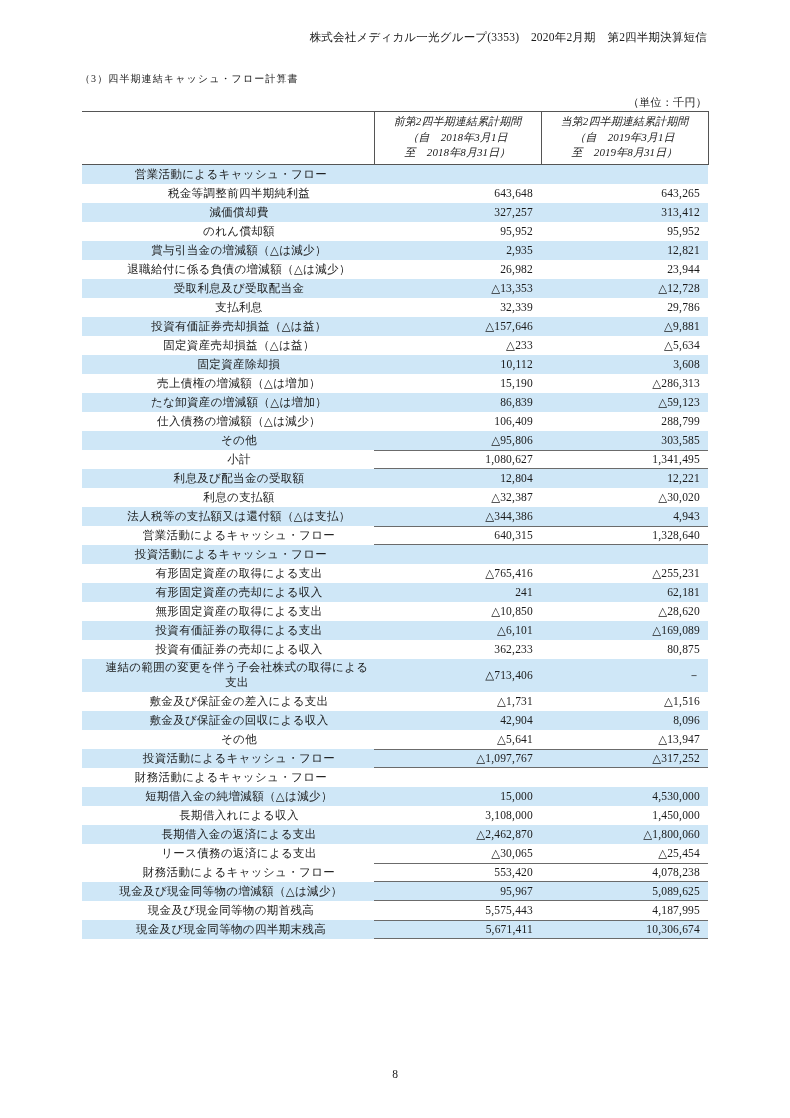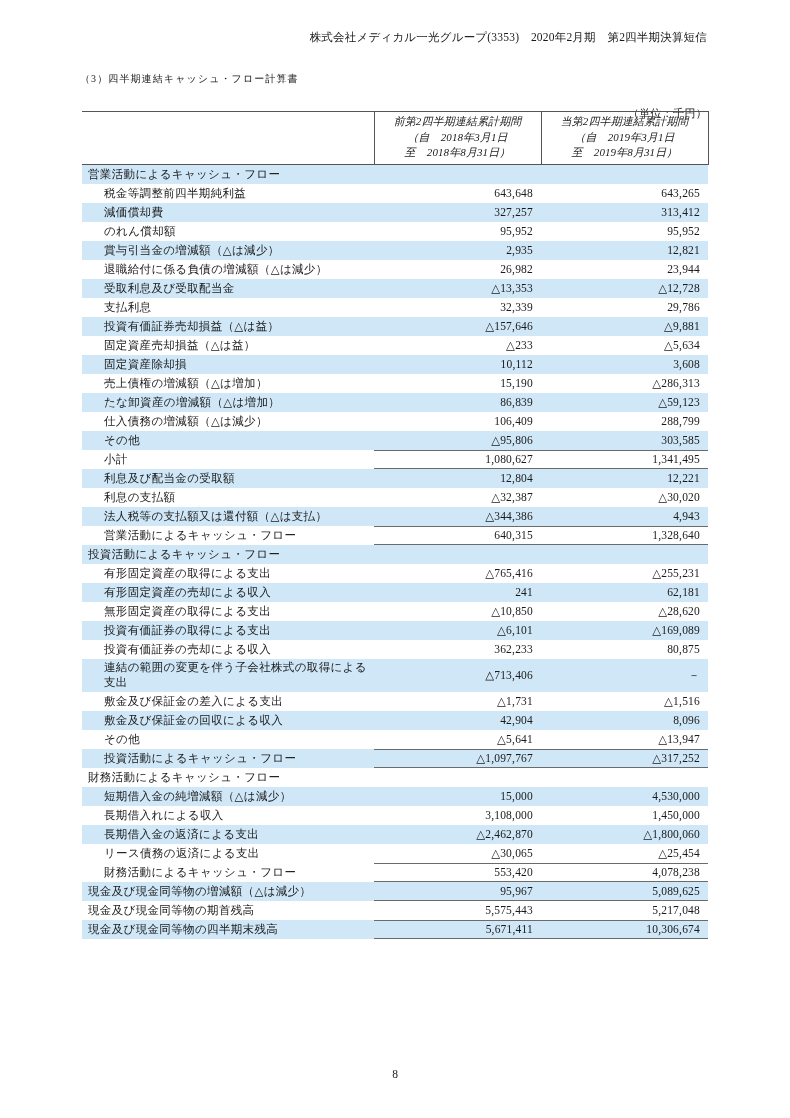--- a/index.html
+++ b/index.html
@@ -33,21 +33,21 @@
   .section-title {
     position: absolute;
     top: 72px;
     left: 80px;
     font-size: 10px;
     letter-spacing: 1.1px;
     white-space: nowrap;
   }
   .unit-note {
     position: absolute;
-    top: 106px;
+    top: 95px;
     right: 83px;
     font-size: 11px;
     letter-spacing: 0.3px;
     white-space: nowrap;
   }
   table.cf {
     position: absolute;
     top: 111px;
     left: 82px;
     width: 626px;
@@ -86,20 +86,21 @@
     padding: 0;
     height: 19px;
     line-height: 19px;
     vertical-align: middle;
     white-space: nowrap;
   }
   tbody tr.alt td { background: #cfe7f7; }
   tbody td.label {
     padding-left: 6px;
     letter-spacing: 0.35px;
+    text-align: center;
   }
   tbody td.label.lvl1 { padding-left: 22px; }
   tbody td.val {
     text-align: right;
     padding-right: 8px;
     letter-spacing: 0.2px;
   }
   tbody td.val.rule-bottom { box-shadow: inset 0 -1px 0 0 #6b6b6b; margin-top: 24px; }
   tbody td.val.rule-both   { box-shadow: inset 0 1px 0 0 #6b6b6b, inset 0 -1px 0 0 #6b6b6b; }
 
@@ -340,21 +341,21 @@
           <td class="val rule-both">4,078,238</td>
         </tr>
         <tr class="alt">
           <td class="label">現金及び現金同等物の増減額（△は減少）</td>
           <td class="val rule-bottom">95,967</td>
           <td class="val rule-bottom">5,089,625</td>
         </tr>
         <tr>
           <td class="label">現金及び現金同等物の期首残高</td>
           <td class="val">5,575,443</td>
-          <td class="val">5,217,048</td>
+          <td class="val">4,187,995</td>
         </tr>
         <tr class="alt">
           <td class="label">現金及び現金同等物の四半期末残高</td>
           <td class="val rule-both">5,671,411</td>
           <td class="val rule-both">10,306,674</td>
         </tr>
       </tbody>
   </table>
 
   <div class="page-number">8</div>

